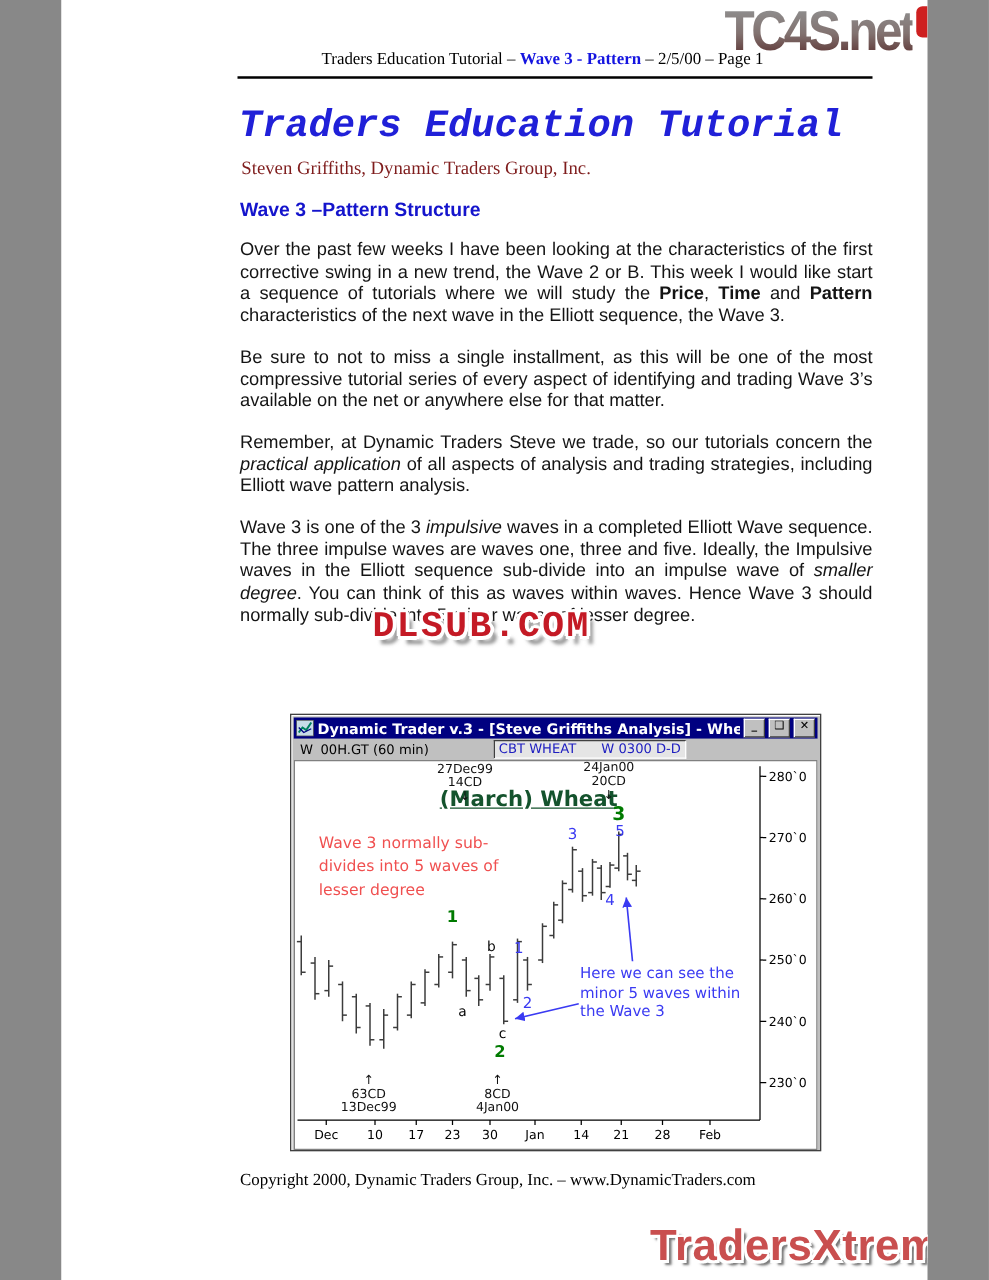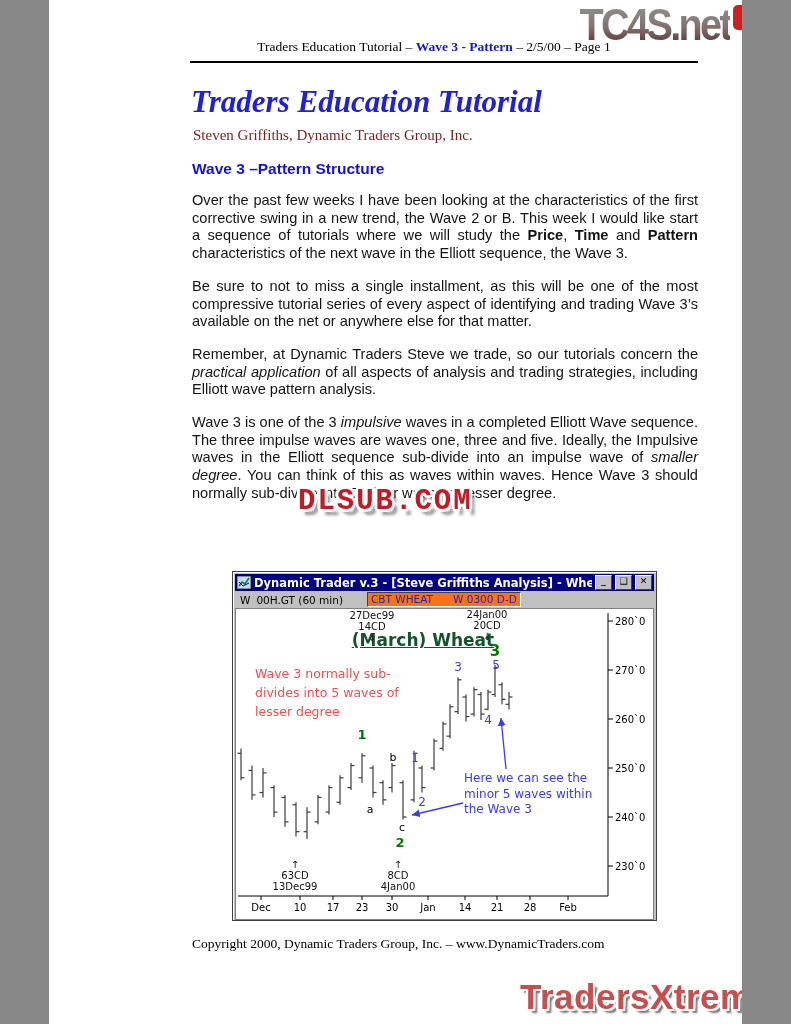--- a/index.html
+++ b/index.html
@@ -11,21 +11,21 @@
             font-family:"Liberation Serif",serif;font-size:13.5px;color:#000;white-space:nowrap;}
   .hdr-line .hl{color:#1414e0;font-weight:bold;}
   .hdr-rule{position:absolute;top:61px;left:141px;width:508px;border-top:2px solid #000;}
   .tc4s{position:absolute;top:1px;right:12px;font-size:45px;font-weight:bold;letter-spacing:-3px;
         transform:scaleX(.88);transform-origin:100% 50%;
         background:linear-gradient(180deg,#8f8f8f 12%,#827270 55%,#5e3736 92%);
         -webkit-background-clip:text;background-clip:text;color:transparent;line-height:1.05;}
   .corner-red{position:absolute;top:5px;right:0;width:9px;height:25px;background:#ce2020;border-radius:5px 0 0 5px;}
 
   
-  .doc-title{position:absolute;top:84px;left:142px;font-family:Liberation Serif, serif;
+  .doc-title{position:absolute;top:84px;left:142px;font-family:Liberation Mono, monospace;
              font-style:italic;font-weight:bold;font-size:31px;color:#2020d8;}
   .byline{position:absolute;top:127px;left:144px;font-family:"Liberation Serif",serif;font-size:15px;color:#7f1d1d;}
   .sec-heading{position:absolute;top:160px;left:143px;font-size:15.5px;font-weight:bold;color:#1414cc;}
   .paras{position:absolute;top:192px;left:143px;width:506px;font-size:14.6px;line-height:17.7px;
          text-align:justify;color:#141414;}
   .paras p{margin:0 0 15px 0;}
   .paras .b{font-weight:bold;}
   .paras .i{font-style:italic;}
 
   
@@ -45,21 +45,21 @@
   .titlebar .ttl{flex:1;overflow:hidden;}
   .tb-btn{flex:0 0 auto;width:15px;height:13px;background:#c0c0c0;color:#000;
           border-top:1px solid #fff;border-left:1px solid #fff;
           border-right:1px solid #404040;border-bottom:1px solid #404040;
           font-size:9px;line-height:11px;text-align:center;font-family:"DejaVu Sans",sans-serif;}
   .appicon{flex:0 0 auto;width:14px;height:13px;}
   .toolbar{height:17px;display:flex;align-items:center;font-size:10.5px;
            font-family:"DejaVu Sans",sans-serif;color:#000;background:#c0c0c0;}
   .tb-sym{padding:0 6px 0 5px;}
   .tb-tf{padding-right:4px;}
-  .contract-field{margin-left:20px;height:13px;line-height:13px;background:#f97316;color:#2020c0;
+  .contract-field{margin-left:48px;height:13px;line-height:13px;background:#e5e5e5;color:#2020c0;
                   border:1px solid;border-color:#404040 #fff #fff #404040;padding:0 3px;white-space:pre;}
   .chart-client{position:relative;width:417px;height:310px;background:#fff;
                 border:1px solid #808080;overflow:hidden;}
   .chart-client svg{position:absolute;left:0;top:0;font-family:"DejaVu Sans",sans-serif;}
   .ov-item{position:absolute;white-space:nowrap;font-family:"DejaVu Sans",sans-serif;}
   .ov-center{transform:translate(-50%,-50%);}
   .ov-col{transform:translateX(-50%);text-align:center;font-size:10px;line-height:11px;color:#111;}
   .chart-title{font-weight:bold;font-size:17px;color:#14532d;text-decoration:underline;}
   .note{font-size:12px;line-height:15.5px;}
 

